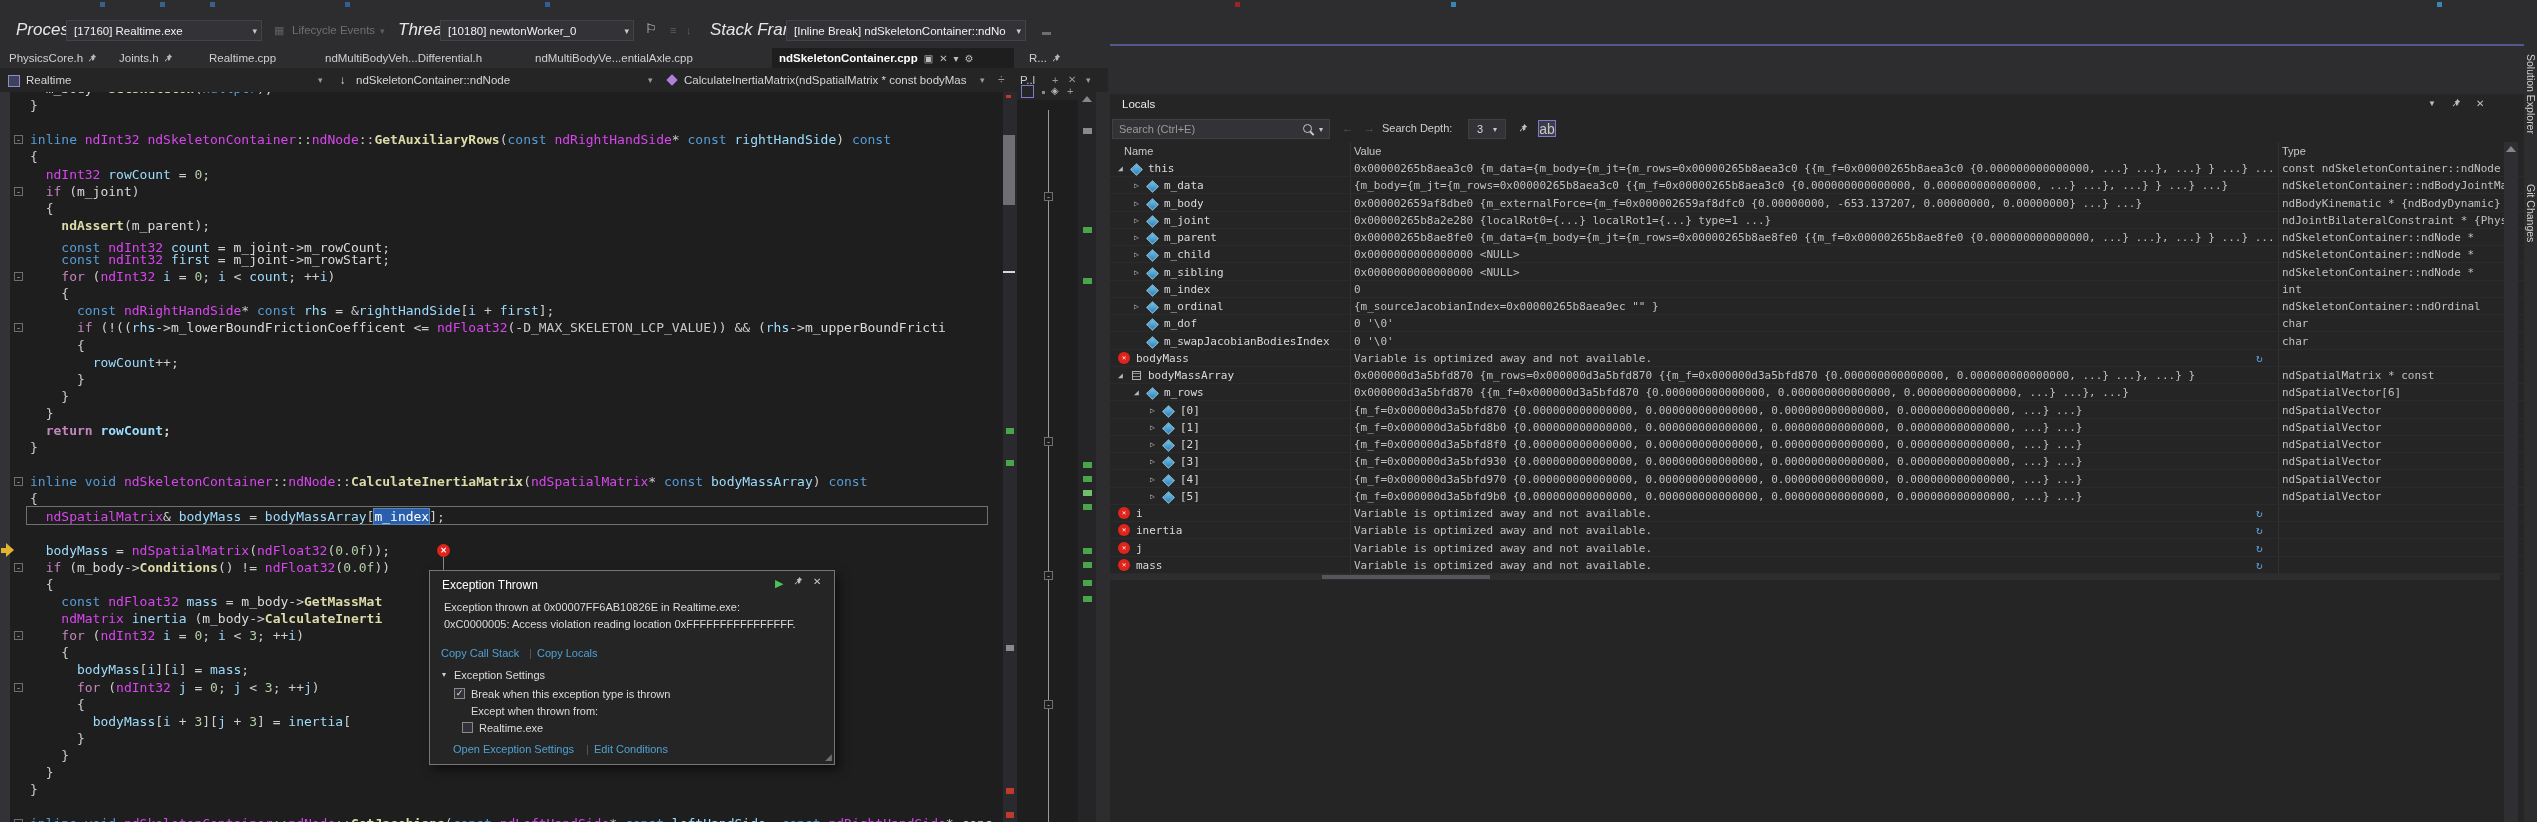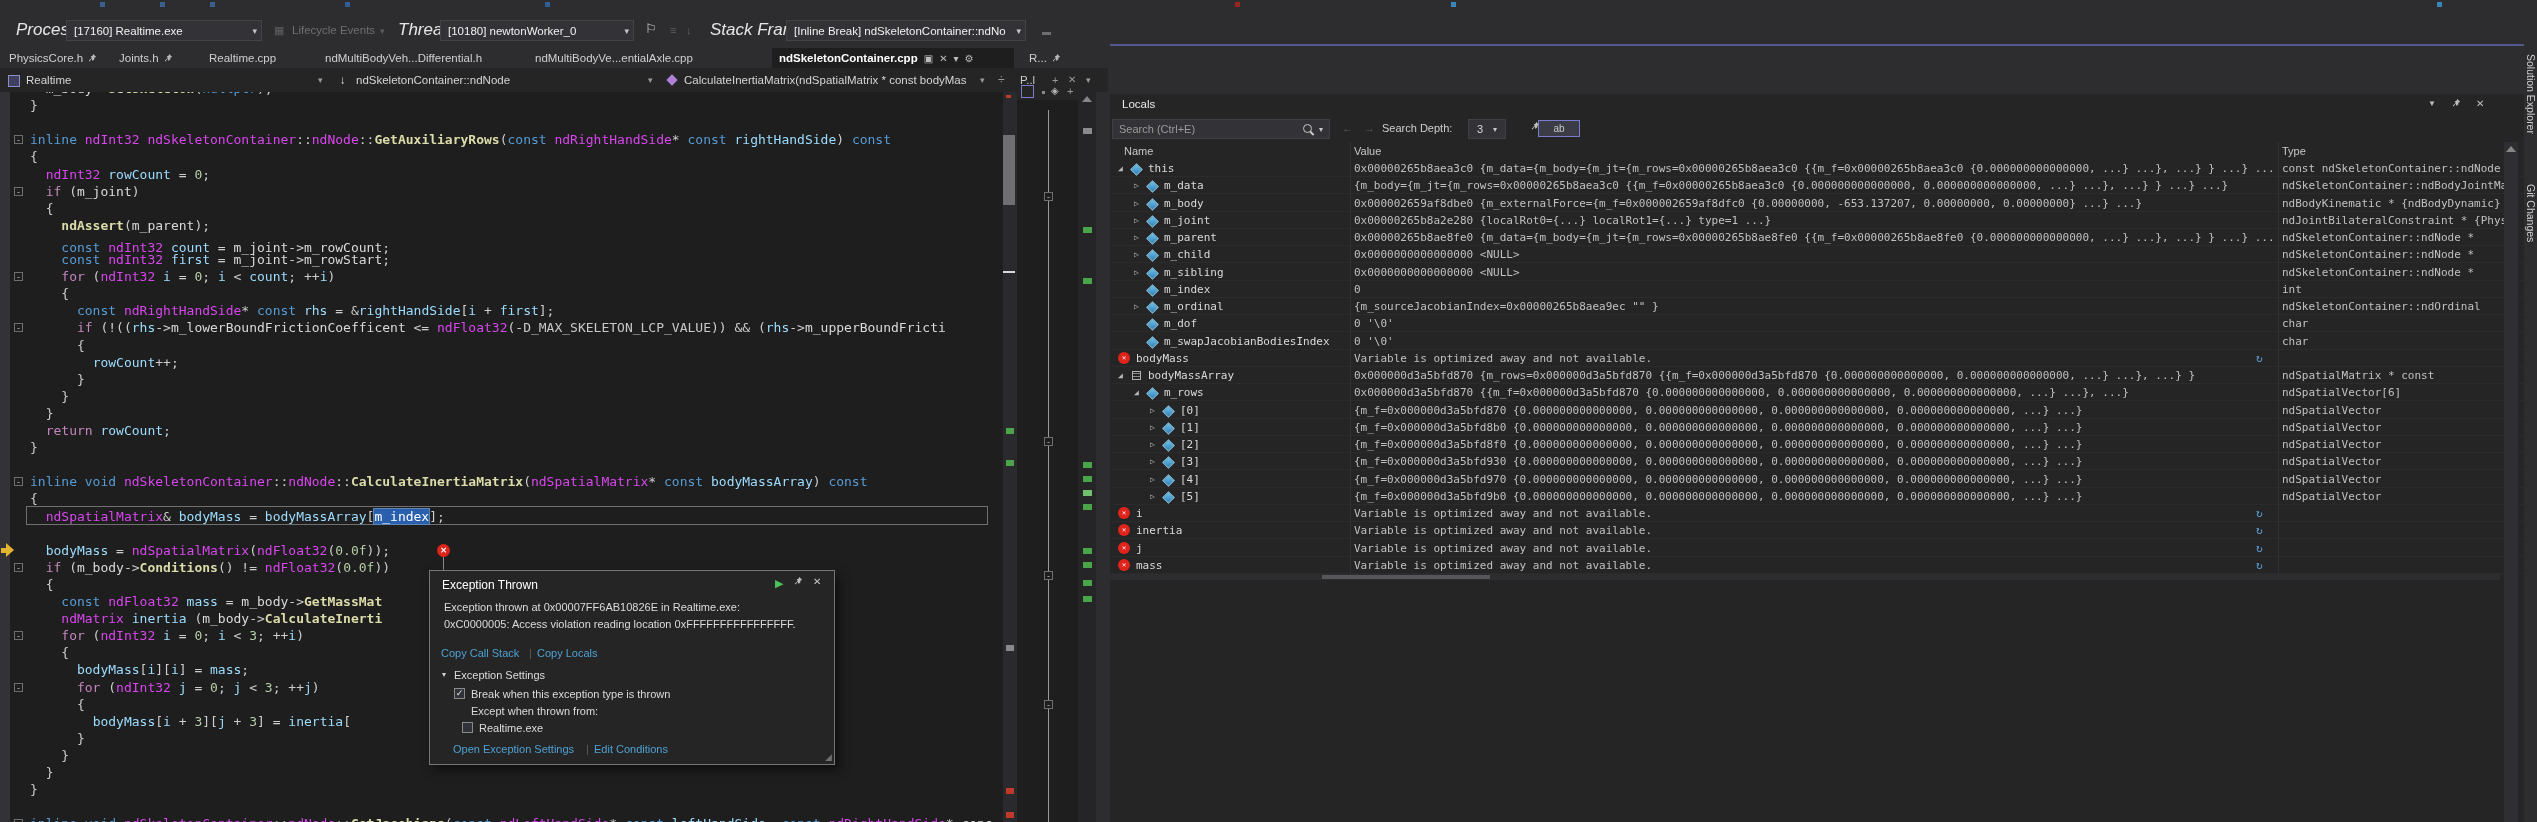--- a/index.html
+++ b/index.html
@@ -59,21 +59,21 @@
   #localstop{left:1110px;top:44px;width:1414px;height:2px;}
   #locals{left:1110px;top:46px;width:1414px;height:776px;background:#252526;overflow:hidden;margin-top:48px;}
   #locals .title{left:12px;top:4px;color:#eaeaea;font-size:11.5px;}
   .winico{color:#c0c0c0;font-size:10px;cursor:pointer;}
   #searchbox{left:2px;top:25px;width:218px;height:20px;background:#333337;border:1px solid #3f3f46;
              box-sizing:border-box;color:#9a9a9a;font-size:11px;line-height:18px;padding-left:6px;}
   .lens{width:7px;height:7px;border:1.5px solid #c8c8c8;border-radius:50%;}
   .lenshandle{width:1.5px;height:5px;background:#c8c8c8;transform:rotate(-45deg);}
   #depthbox{left:358px;top:25px;width:38px;height:20px;background:#333337;border:1px solid #3f3f46;
             box-sizing:border-box;color:#d8d8d8;font-size:11px;line-height:18px;padding-left:8px;}
-  .toggleico{width:42px;height:17px;color:#c8c8c8;font-size:10px;text-align:center;line-height:16px;}
+  .toggleico{width:18px;height:17px;color:#c8c8c8;font-size:14px;text-align:center;line-height:16px;}
   .toggleico.on{border:1px solid #7b7bd0;background:#3c3c46;box-sizing:border-box;}
   .colhead{color:#c8c8c8;font-size:11px;}
   .colsep{width:1px;background:#323236;}
   .lrow{position:absolute;left:0;width:1414px;height:17px;font-family:"DejaVu Sans Mono",monospace;
         font-size:11px;line-height:17px;border-bottom:1px solid #2b2b2e;box-sizing:border-box;}
   .lrow .nm{position:absolute;color:#dadada;white-space:pre;overflow:hidden;width:200px;}
   .lrow .val{position:absolute;left:244px;width:920px;color:#c0c0c0;white-space:pre;overflow:hidden;}
   .lrow .typ{position:absolute;left:1172px;width:232px;color:#c0c0c0;white-space:pre;overflow:hidden;}
   .exparr{position:absolute;color:#b8b8b8;font-size:8px;top:0;}
   .ic-field{position:absolute;width:7px;height:7px;top:5px;transform:rotate(45deg);
@@ -186,21 +186,21 @@
         <div class="code-line" style="top: 159px;">		<i class="k">const</i> <i class="t">ndInt32</i> <i class="v">first</i> = <i class="mem">m_joint</i>-&gt;<i class="mem">m_rowStart</i>;</div>
         <div class="code-line" style="top: 176.1px;">		<i class="c">for</i> (<i class="t">ndInt32</i> <i class="v">i</i> = <i class="n">0</i>; <i class="v">i</i> &lt; <i class="v">count</i>; ++<i class="v">i</i>)</div>
         <div class="code-line" style="top: 193.2px;">		{</div>
         <div class="code-line" style="top: 210.3px;">			<i class="k">const</i> <i class="t">ndRightHandSide</i>* <i class="k">const</i> <i class="v">rhs</i> = &amp;<i class="v">rightHandSide</i>[<i class="v">i</i> + <i class="v">first</i>];</div>
         <div class="code-line" style="top: 227.4px;">			<i class="c">if</i> (!((<i class="v">rhs</i>-&gt;<i class="mem">m_lowerBoundFrictionCoefficent</i> &lt;= <i class="t">ndFloat32</i>(-<i class="m">D_MAX_SKELETON_LCP_VALUE</i>)) &amp;&amp; (<i class="v">rhs</i>-&gt;<i class="mem">m_upperBoundFricti</i></div>
         <div class="code-line" style="top: 244.5px;">			{</div>
         <div class="code-line" style="top: 261.6px;">				<i class="v">rowCount</i>++;</div>
         <div class="code-line" style="top: 278.7px;">			}</div>
         <div class="code-line" style="top: 295.8px;">		}</div>
         <div class="code-line" style="top: 312.9px;">	}</div>
-        <div class="code-line" style="top: 330px;">	<i class="c">return</i> <i class="v">rowCount</i>;</div>
+        <div class="code-line" style="top: 330px; font-weight: bold;">	<i class="c">return</i> <i class="v">rowCount</i>;</div>
         <div class="code-line" style="top: 347.1px;">}</div>
         <div class="code-line" style="top: 364.2px;"></div>
         <div class="code-line" style="top: 381.3px;"><i class="k">inline</i> <i class="k">void</i> <i class="t">ndSkeletonContainer</i>::<i class="t">ndNode</i>::<i class="f">CalculateInertiaMatrix</i>(<i class="t">ndSpatialMatrix</i>* <i class="k">const</i> <i class="v">bodyMassArray</i>) <i class="k">const</i></div>
         <div class="code-line" style="top: 398.4px;">{</div>
         <div class="code-line" style="top: 415.5px;">	<i class="t">ndSpatialMatrix</i>&amp; <i class="v">bodyMass</i> = <i class="v">bodyMassArray</i>[<i class="sel">m_index</i>];</div>
         <div class="code-line" style="top: 432.6px;"></div>
         <div class="code-line" style="top: 449.7px;">	<i class="v">bodyMass</i> = <i class="t">ndSpatialMatrix</i>(<i class="t">ndFloat32</i>(<i class="n">0.0f</i>));</div>
         <div class="code-line" style="top: 466.8px;">	<i class="c">if</i> (<i class="mem">m_body</i>-&gt;<i class="f">Conditions</i>() != <i class="t">ndFloat32</i>(<i class="n">0.0f</i>))</div>
         <div class="code-line" style="top: 483.9px;">	{</div>
         <div class="code-line" style="top: 501px;">		<i class="k">const</i> <i class="t">ndFloat32</i> <i class="v">mass</i> = <i class="mem">m_body</i>-&gt;<i class="f">GetMassMat</i></div>

